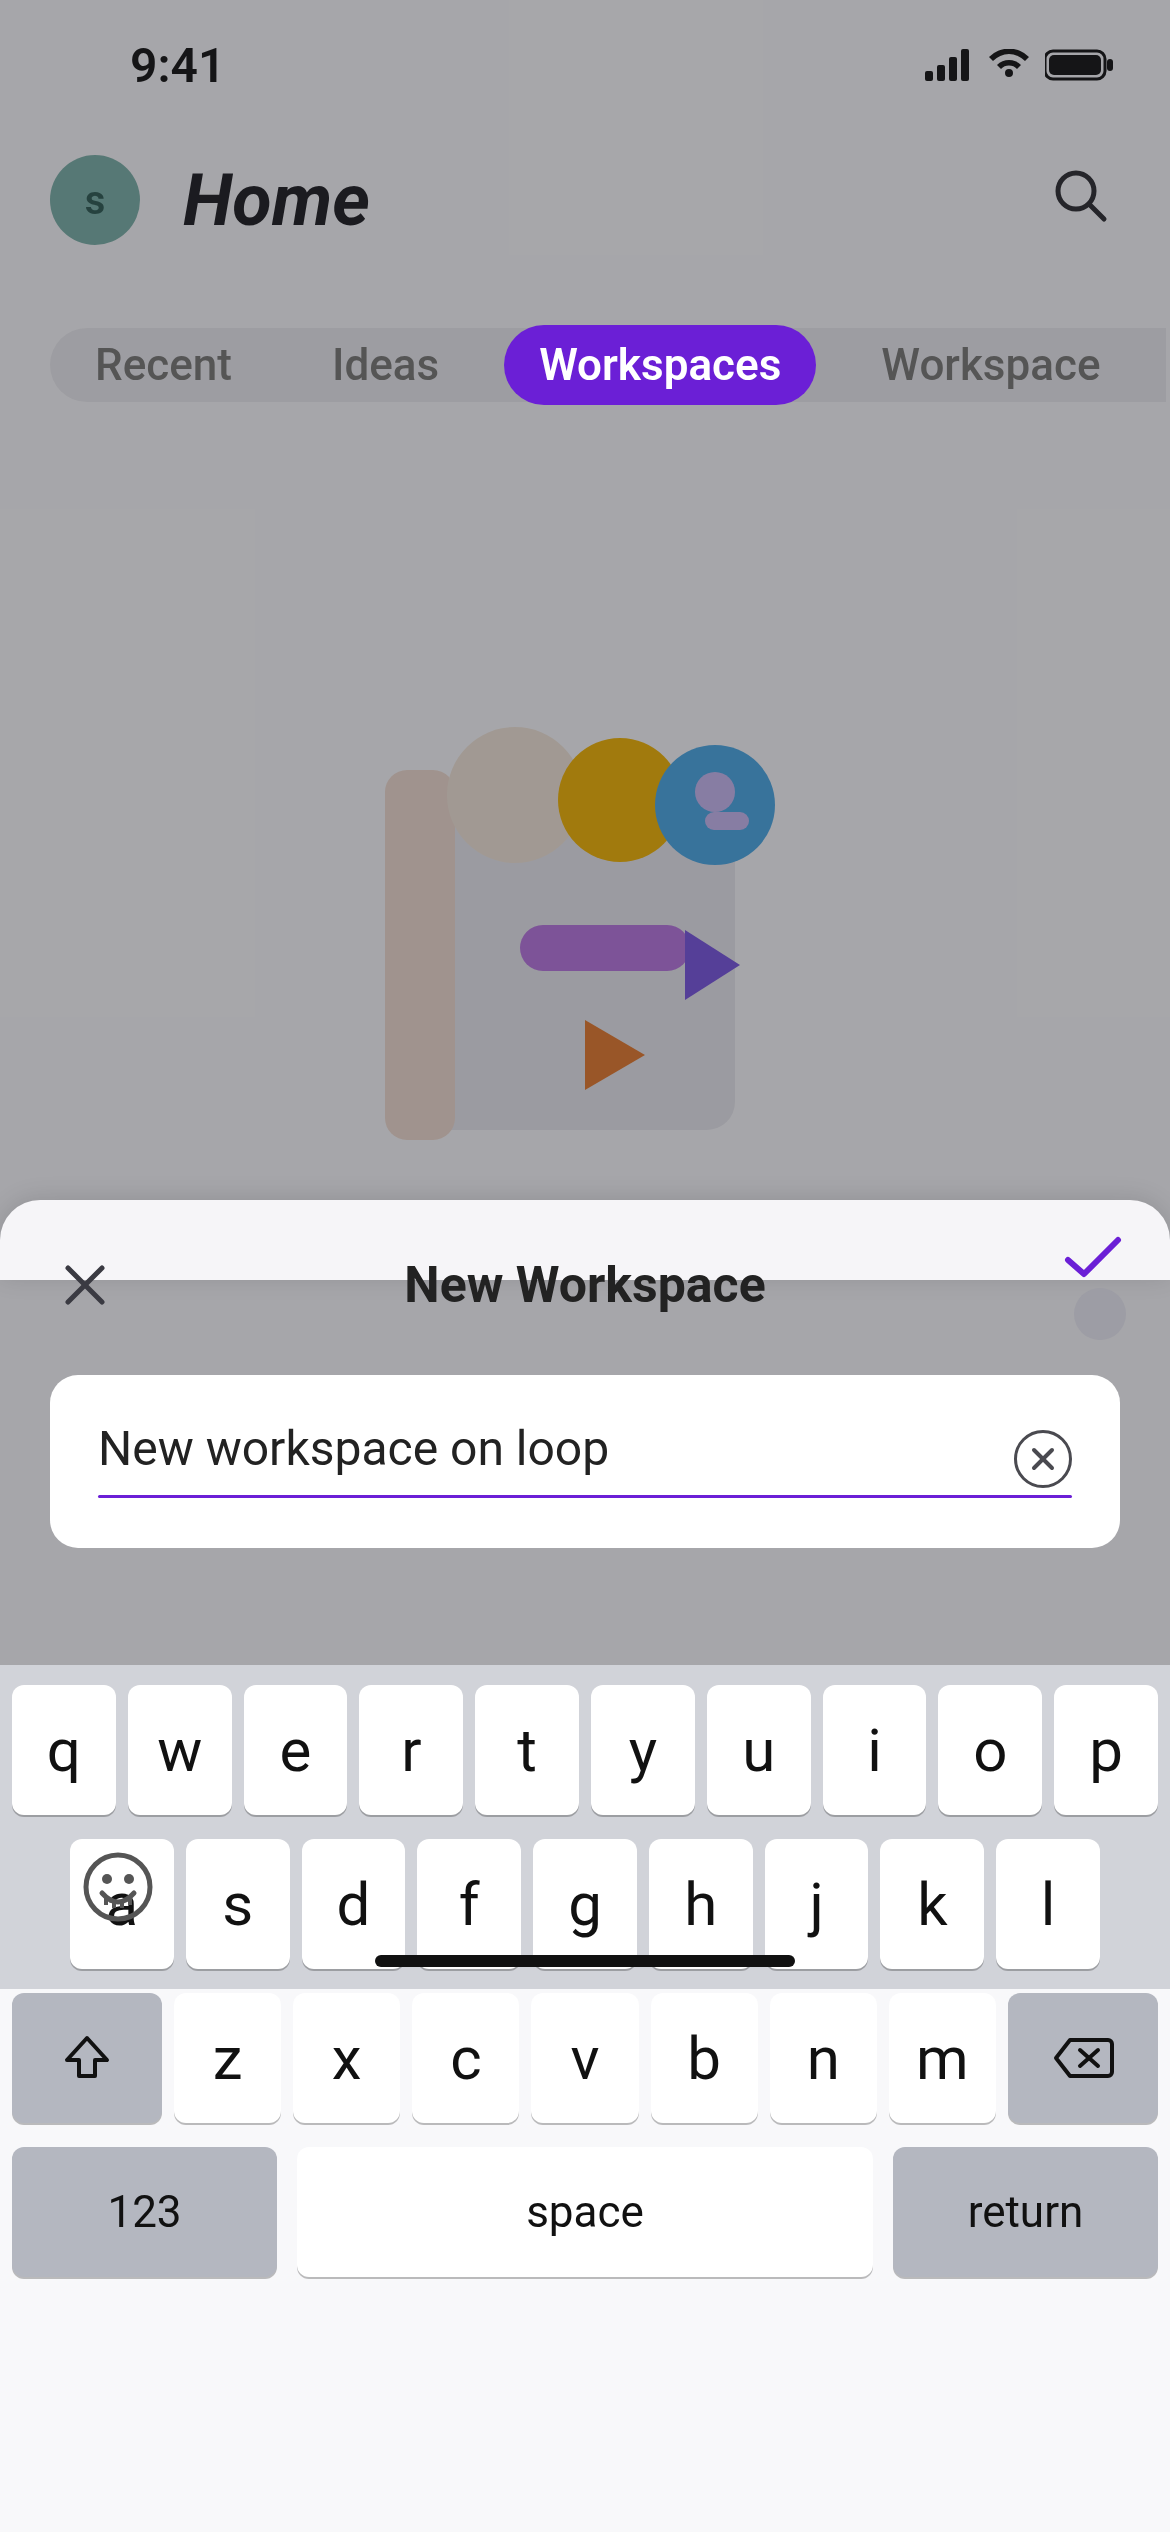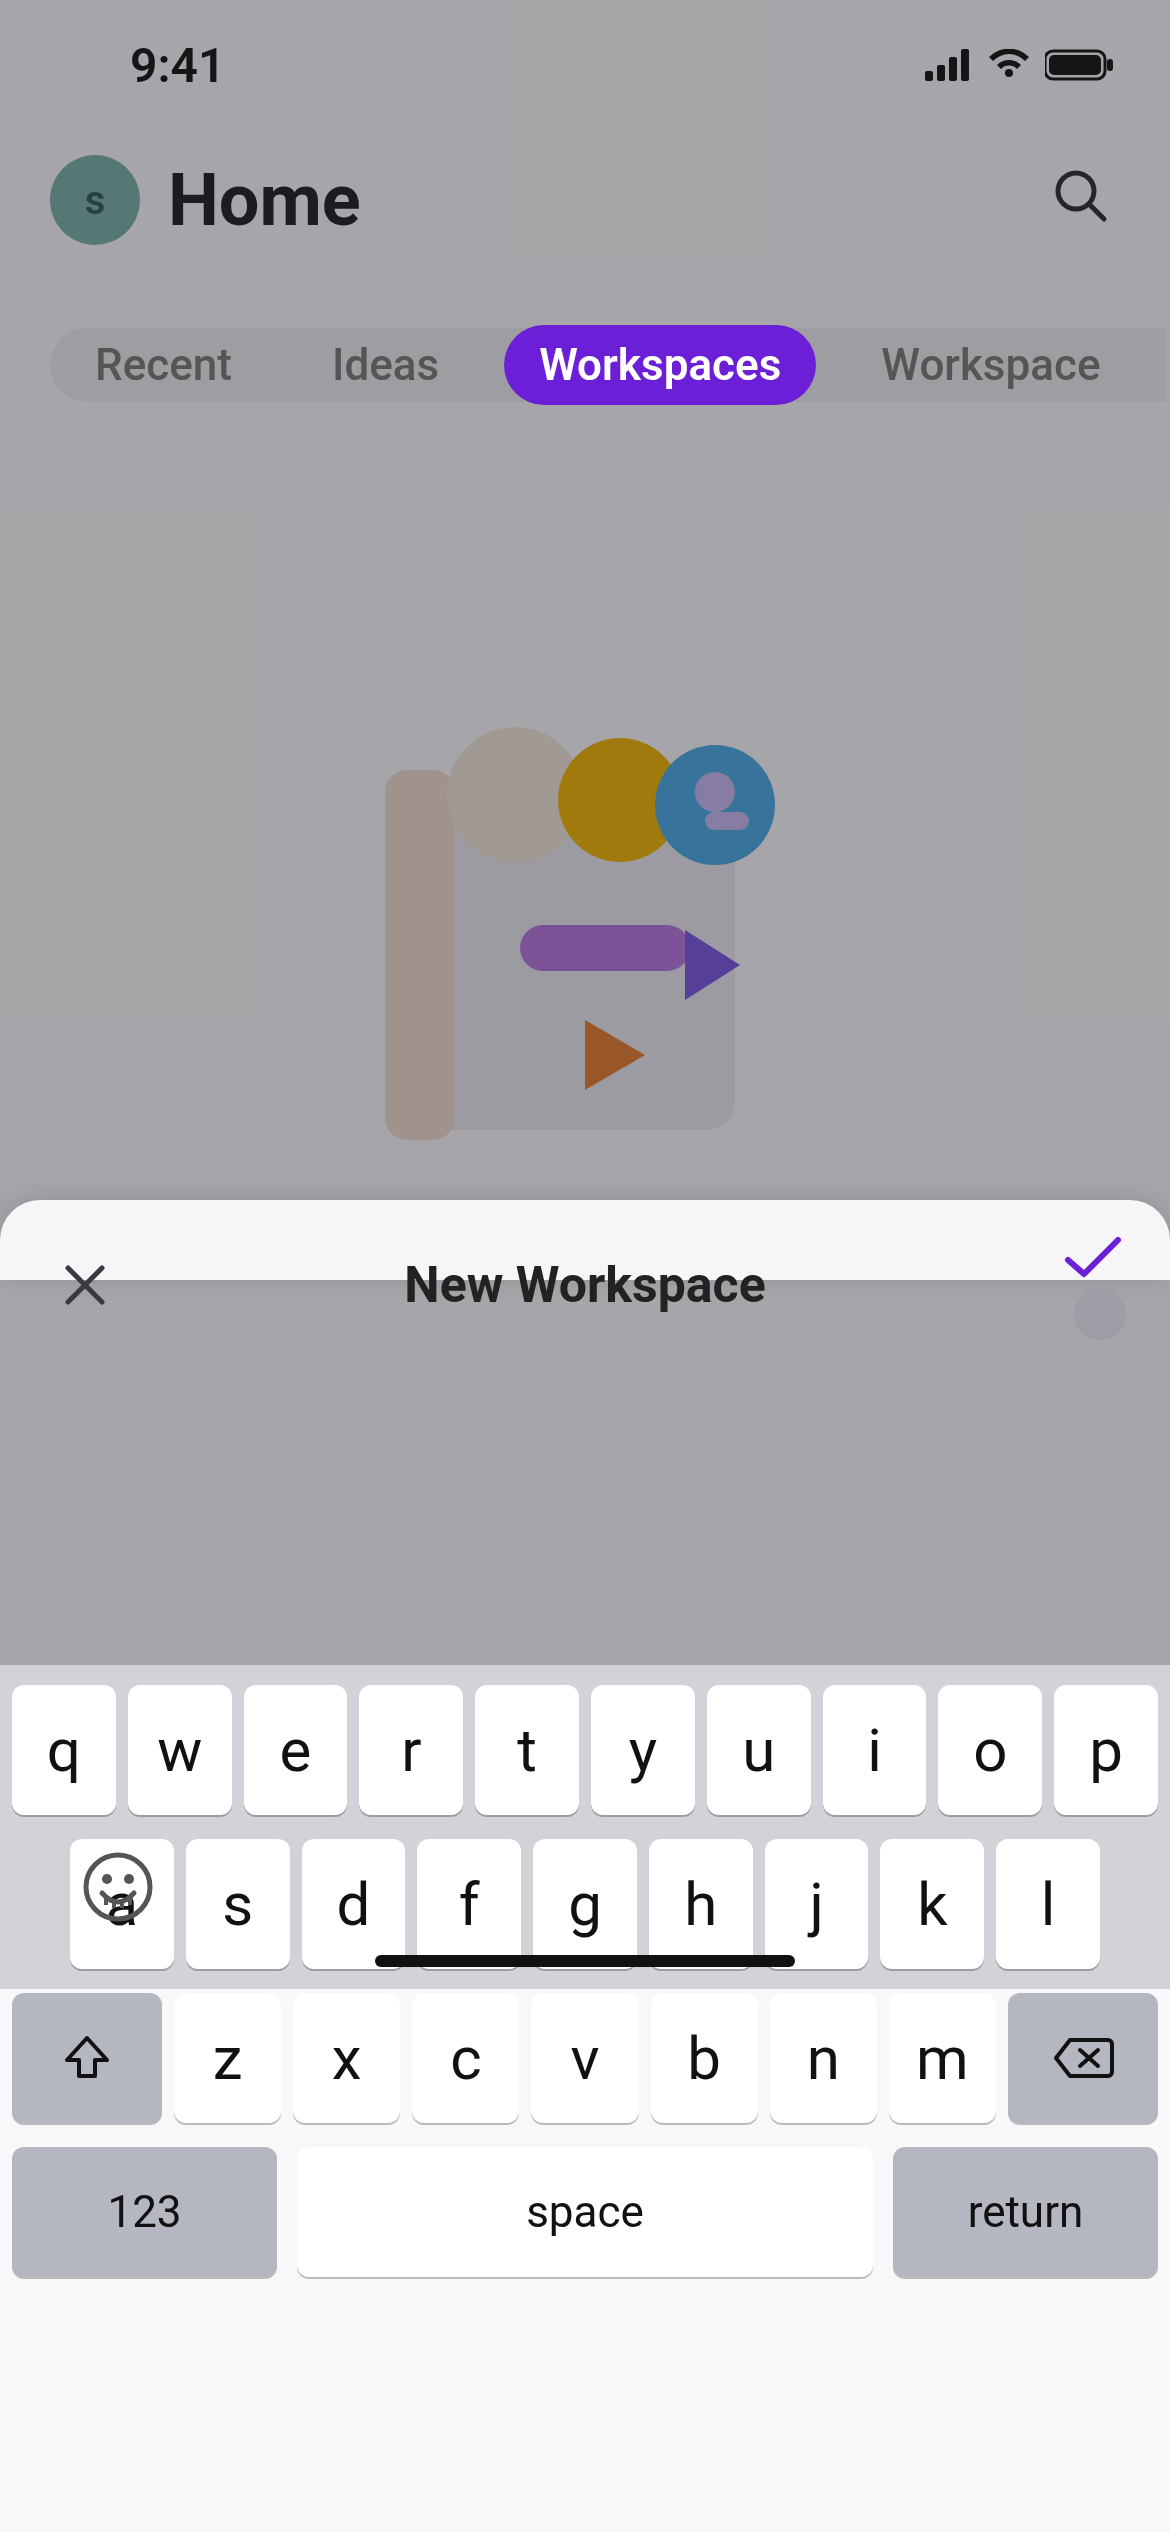--- a/index.html
+++ b/index.html
@@ -9,21 +9,21 @@
     
     .page-bg { position: absolute; inset: 0; background: #fbfbfd; }
 
     .status-bar { position: absolute; top: 0; left: 0; right: 0; height: 130px; display: flex; align-items: center; justify-content: space-between; padding: 0 55px 0 130px; }
     .status-time { font-size: 48px; font-weight: 600; color: #111; }
     .status-icons { display: flex; gap: 14px; align-items: center; color: #111; }
     .status-icons svg { display: block; }
 
     .header { position: absolute; top: 140px; left: 0; right: 0; height: 120px; display: flex; align-items: center; padding: 0 50px; }
     .avatar { width: 90px; height: 90px; border-radius: 50%; background: #7ab0a8; color: #2c5a52; display: flex; align-items: center; justify-content: center; font-size: 40px; font-weight: 600; }
-    .page-title { font-size: 72px; font-weight: 700; color: #1a1a1f; margin-left: 28px; flex: 1; }
+    .page-title { font-size: 72px; font-weight: 700; color: #1a1a1f; margin-left: 43px; flex: 1; font-style: italic; }
     .search-btn { width: 70px; height: 70px; }
 
     .tabs { position: absolute; top: 320px; left: 50px; right: 4px; display: flex; gap: 30px; height: 90px; align-items: center; padding-left: 10px; overflow: hidden; }
     .tabs::before { content: ''; position: absolute; left: 0; top: 8px; bottom: 8px; right: -60px; background: #ececf1; border-radius: 45px; z-index: 0; }
     .tab { position: relative; z-index: 1; font-size: 44px; font-weight: 500; color: #555; padding: 14px 35px; border-radius: 45px; white-space: nowrap; }
     .tab.active { background: #6b1fd6; color: #fff; font-weight: 600; text-align: center; }
 
     .empty-illus { position: absolute; top: 720px; left: 50%; transform: translateX(-50%); width: 520px; height: 440px; }
 
     
@@ -134,20 +134,32 @@
     </div>
     <div class="sheet-title">New Workspace</div>
     <div class="confirm-wrap">
       <svg width="62" height="48" viewBox="0 0 62 48" style="position:absolute;right:-4px;top:-6px">
             <path d="M6 26 l16 14 l34 -34" fill="none" stroke="#6b1fd6" stroke-width="6" stroke-linecap="round" stroke-linejoin="round"></path>
           </svg>
       <div class="confirm-dot"></div>
     </div>
   </div>
 
+  <div class="input-card">
+    <div class="input-row">
+      <input class="ws-input" value="New workspace on loop" style="">
+      <div class="clear-btn">
+        <svg width="28" height="28" viewBox="0 0 28 28">
+              <line x1="5" y1="5" x2="23" y2="23" stroke="#4a4a50" stroke-width="4" stroke-linecap="round"></line>
+              <line x1="23" y1="5" x2="5" y2="23" stroke="#4a4a50" stroke-width="4" stroke-linecap="round"></line>
+            </svg>
+      </div>
+    </div>
+    <div class="underline"></div>
+  </div>
 </div>
 
 <div class="keyboard">
   <div class="krow" id="krow1">
         <div class="key letter">q</div>
         <div class="key letter">w</div>
         <div class="key letter">e</div>
         <div class="key letter">r</div>
         <div class="key letter">t</div>
         <div class="key letter">y</div>

